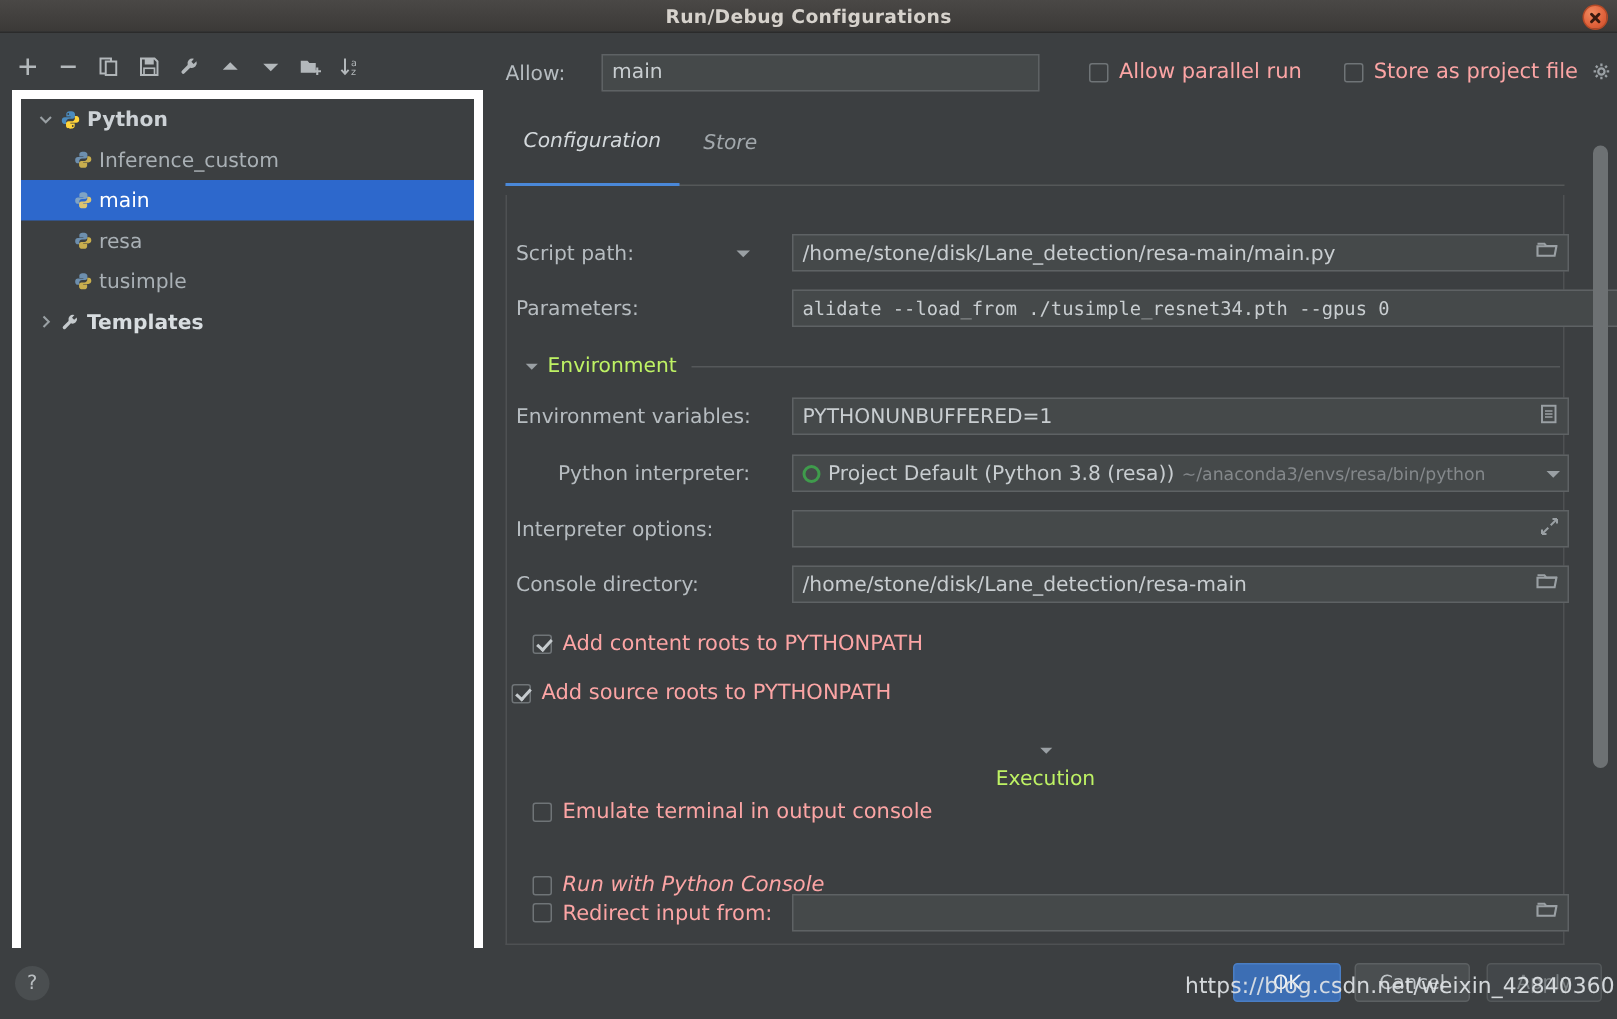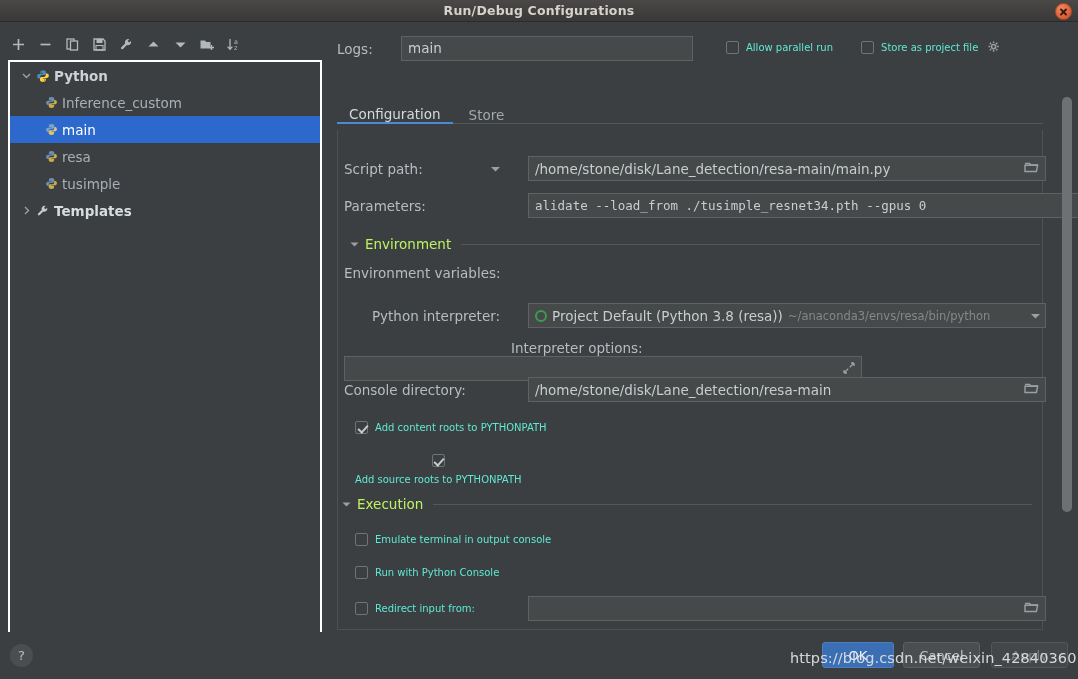--- a/index.html
+++ b/index.html
@@ -51,21 +51,21 @@
     display: flex; align-items: center; gap: 3px;
   }
   .tb-btn {
     width: 24px; height: 24px; display: flex; align-items: center; justify-content: center;
     cursor: pointer; border-radius: 2px;
   }
   .tb-btn svg { display: block; }
 
   .tree {
     position: absolute; left: 8px; top: 38px; width: 314px; height: 592px;
-    border: 2px solid #ffffff; background: #3c3f41;
+    border: 6px solid #ffffff; background: #3c3f41;
     overflow: hidden;
   }
   .tree-row {
     position: relative; height: 27px; display: flex; align-items: center;
     font-size: 13.5px; color: #a9b0b5; cursor: pointer; padding-left: 8px;
   }
   .tree-row.selected { background: #2d68cc; color: #ffffff; }
   .tree-row.level0 { font-weight: bold; color: #cdd2d6; }
   .tree-row.level0.bold-light { color: #d8dde0; }
   .tw {
@@ -87,39 +87,39 @@
   }
   .lbl { font-size: 13.5px; color: #b6bcc0; white-space: nowrap; }
   .txtinput {
     background: #45494a; border: 1px solid #5e6264; color: #c8cdd0;
     font-size: 13.5px; font-family: "DejaVu Sans", "Liberation Sans", sans-serif;
     padding: 3px 6px; height: 25px; line-height: 19px;
     display: flex; align-items: center;
   }
 
   .topchecks { position: absolute; left: 394px; top: 18px; display: flex; align-items: center; gap: 28px; }
-  .chk { display: flex; align-items: center; gap: 7px; cursor: pointer; font-size: 10px; color: #5eead4; text-align: center; }
+  .chk { display: flex; align-items: center; gap: 7px; cursor: pointer; font-size: 14px; color: #fca5a5; text-align: center; }
   .chkbox {
     width: 13px; height: 13px; border: 1px solid #6f7477; background: #3c3f41;
     border-radius: 2px; position: relative; flex: 0 0 13px;
   }
   .chkbox.checked::after {
     content: ""; position: absolute; left: 3.5px; top: 0.5px;
     width: 4px; height: 8px; border: solid #c6cbce; border-width: 0 2px 2px 0;
     transform: rotate(42deg);
   }
   .gear-ico { margin-left: 2px; display:inline-flex; cursor:pointer; }
 
   
   .tabs {
     position: absolute; left: 5px; top: 74px; width: 706px; height: 28px;
     border-bottom: 1px solid #555859; display: flex; align-items: flex-end; gap: 4px;
   }
   .tab {
-    font-size: 13.5px; color: #a2a8ac; padding: 3px 12px 0 12px; cursor: pointer;
+    font-size: 13.5px; color: #a2a8ac; padding: 3px 12px 20px 12px; cursor: pointer; font-style: italic;
   }
   .tab.active { color: #d4d9dc; border-bottom: 2px solid #4a88d8; margin-bottom: -1px; }
 
   
   .form {
     position: absolute; left: 5px; top: 108px; width: 706px; height: 500px;
     border: 1px solid #4e5153; border-top: none;
   }
   .row { position: absolute; display: flex; align-items: center; }
   .fieldbox {
@@ -327,21 +327,21 @@
         </span>
         <span class="node-label">Templates</span>
       </div>
 
     </div>
   </div>
 
   <div class="content">
 
     <div class="name-row">
-      <span class="lbl" style="width:64px">Logs:</span>
+      <span class="lbl" style="width:64px">Allow:</span>
       <div class="txtinput" style="width:292px">
         <span>main</span>
       </div>
     </div>
 
     <div class="topchecks">
       <div class="chk">
         <span class="chkbox"></span>
         <span>Allow parallel run</span>
       </div>
@@ -412,37 +412,48 @@
           <svg width="9" height="7" viewBox="0 0 9 7">
               <path d="M0.5 1.5 L4.5 5.5 L8.5 1.5 Z" fill="#9aa0a4"></path>
             </svg>
         </span>
         <span class="stitle">Environment</span>
         <span class="sline"></span>
       </div>
 
       <div class="row" style="left:6px; top:135px;">
         <span class="lbl" style="width:184px">Environment variables:</span>
+        <div class="fieldbox" style="width:518px;">
+          <span class="val">PYTHONUNBUFFERED=1</span>
+          <span class="field-icons">
+            <span>
+              <svg width="13" height="14" viewBox="0 0 13 14">
+                <rect x="2" y="1.5" width="9" height="11" fill="none" stroke="#9aa0a4" stroke-width="1.3"></rect>
+                <path d="M4 5 H9 M4 7 H9 M4 9 H9" stroke="#9aa0a4" stroke-width="1.1"></path>
+              </svg>
+            </span>
+          </span>
+        </div>
       </div>
 
       <div class="row" style="left:6px; top:173px;text-align:center;">
         <span class="lbl" style="width:184px">Python interpreter:</span>
         <div class="interp-sel" style="width:518px;">
           <span class="greencircle"></span>
           <span>Project Default (Python 3.8 (resa))</span>
           <span class="interp-hint">~/anaconda3/envs/resa/bin/python</span>
           <span class="dd-arrow">
             <svg width="11" height="8" viewBox="0 0 11 8">
                 <path d="M1 2 L5.5 6.5 L10 2 Z" fill="#9aa0a4"></path>
               </svg>
           </span>
         </div>
       </div>
 
-      <div class="row" style="left:6px; top:210px;flex-direction:column;">
+      <div class="row" style="left:6px; top:210px;">
         <span class="lbl" style="width:184px">Interpreter options:</span>
         <div class="fieldbox empty" style="width:518px;">
           <span class="val"></span>
           <span class="field-icons">
             <span>
               <svg width="12" height="12" viewBox="0 0 12 12">
                 <path d="M11 1 L6.8 5.2 M11 1 V4 M11 1 H8" stroke="#9aa0a4" stroke-width="1.3" fill="none"></path>
                 <path d="M1 11 L5.2 6.8 M1 11 V8 M1 11 H4" stroke="#9aa0a4" stroke-width="1.3" fill="none"></path>
               </svg>
             </span>
@@ -463,41 +474,41 @@
             </span>
           </span>
         </div>
       </div>
 
       <div class="chk" style="position:absolute; left:17px; top:291px;">
         <span class="chkbox checked"></span>
         <span>Add content roots to PYTHONPATH</span>
       </div>
 
-      <div class="chk" style="position:absolute; left:17px; top:324px;flex-direction:column;">
+      <div class="chk" style="position:absolute; left:3px; top:324px;">
         <span class="chkbox checked"></span>
         <span>Add source roots to PYTHONPATH</span>
       </div>
 
-      <div class="sectionhdr" style="left:4px; top:366px;">
+      <div class="sectionhdr" style="left:14px; top:366px;flex-direction:column;">
         <span class="tri">
           <svg width="9" height="7" viewBox="0 0 9 7">
               <path d="M0.5 1.5 L4.5 5.5 L8.5 1.5 Z" fill="#9aa0a4"></path>
             </svg>
         </span>
         <span class="stitle">Execution</span>
         <span class="sline"></span>
       </div>
 
       <div class="chk" style="position:absolute; left:17px; top:403px;">
         <span class="chkbox"></span>
         <span>Emulate terminal in output console</span>
       </div>
 
-      <div class="chk" style="position:absolute; left:17px; top:436px;">
+      <div class="chk" style="position:absolute; left:17px; top:452px;font-style:italic;">
         <span class="chkbox"></span>
         <span>Run with Python Console</span>
       </div>
 
       <div class="row" style="left:17px; top:466px;">
         <div class="chk" style="width:173px">
           <span class="chkbox"></span>
           <span>Redirect input from:</span>
         </div>
         <div class="fieldbox empty" style="width:518px;">

